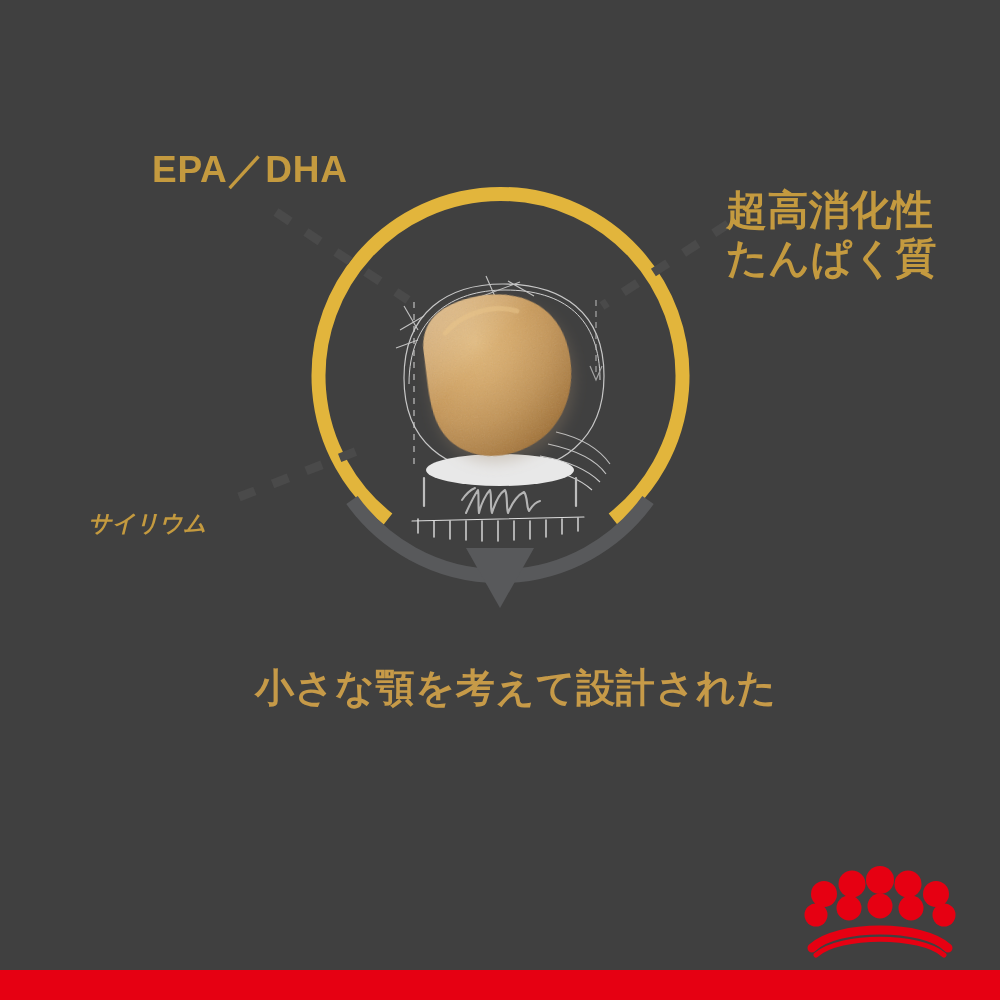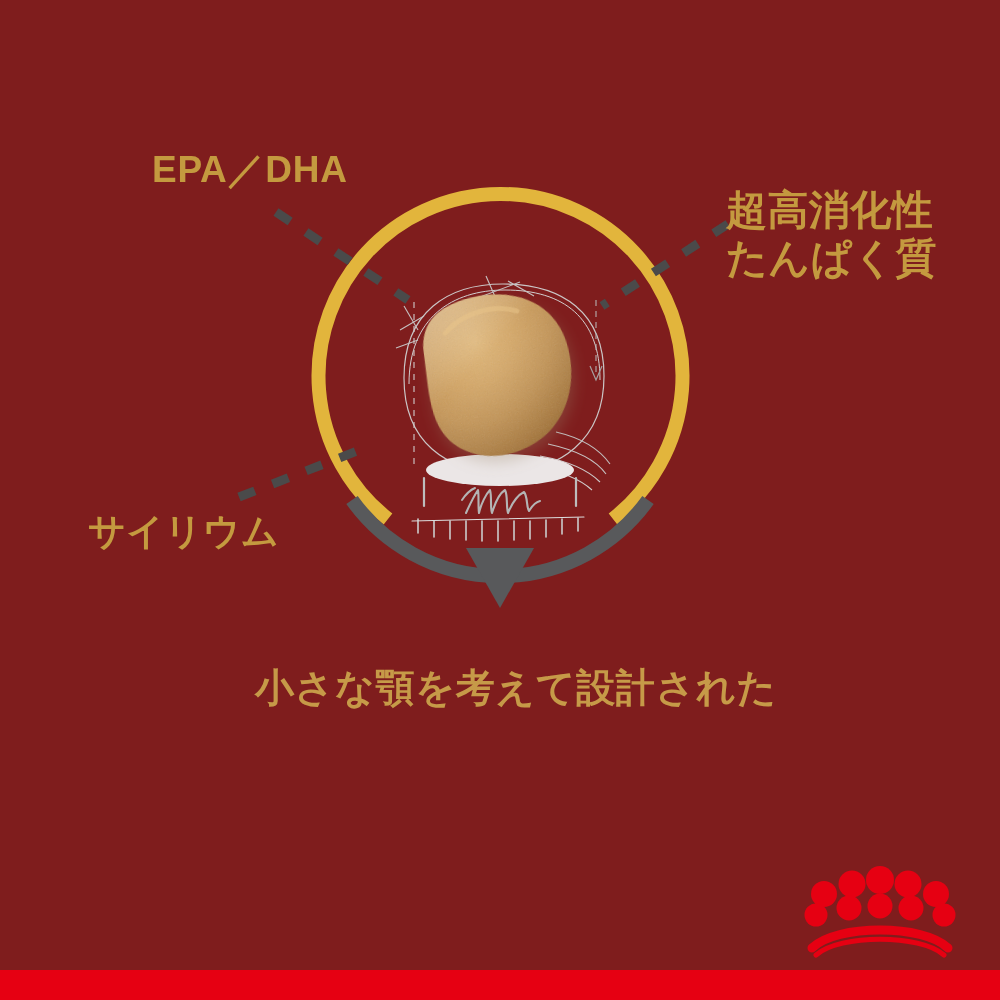--- a/index.html
+++ b/index.html
@@ -8,21 +8,21 @@
     padding: 0;
     background: #ffffff;
   }
   body {
     font-family: "Liberation Sans", "DejaVu Sans", sans-serif;
   }
   #page {
     position: relative;
     width: 1000px;
     height: 1000px;
-    background: #7f1d1d;
+    background: #404040;
     overflow: hidden;
   }
 
   
   #diagram-stage {
     position: absolute;
     left: 0;
     top: 0;
     width: 1000px;
     height: 650px;
@@ -53,21 +53,22 @@
   }
   #callout-protein {
     left: 726px;
     top: 186px;
     font-size: 41px;
     text-align: left;
   }
   #callout-psyllium {
     left: 88px;
     top: 510px;
-    font-size: 37px;
+    font-size: 23px;
+    font-style: italic;
   }
 
   
   #caption {
     position: absolute;
     left: 0;
     top: 662px;
     width: 1000px;
     text-align: center;
     color: #c69a48;

